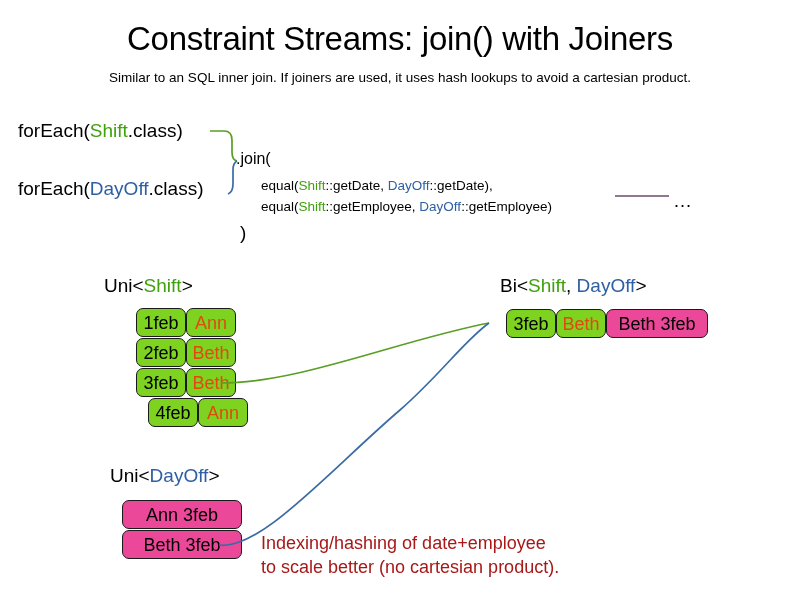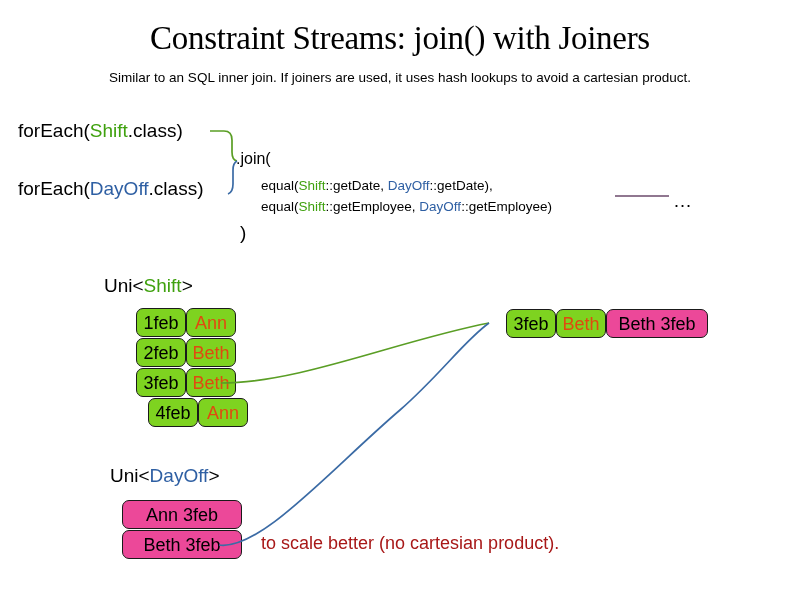--- a/index.html
+++ b/index.html
@@ -25,21 +25,20 @@
   #page-title {
     position: absolute;
     top: 20px;
     left: 0;
     width: 800px;
     text-align: center;
     font-size: 33px;
     font-weight: normal;
     letter-spacing: -0.3px;
     white-space: nowrap;
-    font-family: Liberation Serif, serif;
   }
   #page-subtitle {
     position: absolute;
     top: 70px;
     left: 0;
     width: 800px;
     text-align: center;
     font-size: 13.5px;
     white-space: nowrap;
   }
@@ -167,20 +166,21 @@
   <div class="equal-line" id="equal-employee"><span>equal(</span><span class="tok-shift">Shift</span><span>::getEmployee, </span><span class="tok-dayoff">DayOff</span><span>::getEmployee)</span></div>
 
   <div class="code-line" id="join-close">)</div>
 
   <div id="ellipsis">…</div>
 
   <div class="caption" id="caption-uni-shift"><span>Uni&lt;</span><span class="tok-shift">Shift</span><span>&gt;</span></div>
 
   <div class="caption" id="caption-uni-dayoff"><span>Uni&lt;</span><span class="tok-dayoff">DayOff</span><span>&gt;</span></div>
 
+  <div class="caption" id="caption-bi"><span>Bi&lt;</span><span class="tok-shift">Shift</span><span>, </span><span class="tok-dayoff">DayOff</span><span>&gt;</span></div>
 
   <div class="tuple-row" id="shift-row-0">
     <div class="cell cell-green shift-cell-date txt-date">1feb</div>
     <div class="cell cell-green shift-cell-name txt-name">Ann</div>
   </div>
   <div class="tuple-row" id="shift-row-1">
     <div class="cell cell-green shift-cell-date txt-date">2feb</div>
     <div class="cell cell-green shift-cell-name txt-name">Beth</div>
   </div>
   <div class="tuple-row" id="shift-row-2">
@@ -199,20 +199,21 @@
     <div class="cell cell-blue dayoff-cell txt-plain">Beth 3feb</div>
   </div>
 
   <div class="tuple-row" id="bi-row">
     <div class="cell cell-green bi-cell-date txt-date">3feb</div>
     <div class="cell cell-green bi-cell-name txt-name">Beth</div>
     <div class="cell cell-blue bi-cell-dayoff txt-plain">Beth 3feb</div>
   </div>
 
   <div id="annotation">
+    <div>Indexing/hashing of date+employee</div>
     <div>to scale better (no cartesian product).</div>
   </div>
 
   <svg id="overlay" viewBox="0 0 800 600">
 
     <path d="M 210 131 L 224 131 Q 232 131 232 140 L 232 152 Q 232 160 237 161" fill="none" stroke="#5a9e25" stroke-width="1.7"></path>
 
     <path d="M 228 194 Q 233 192 233 184 L 233 170 Q 233 163 237 161" fill="none" stroke="#3b6ba5" stroke-width="1.7"></path>
 
     <line x1="615" y1="196" x2="669" y2="196" stroke="#6b4a6b" stroke-width="1.6"></line>

